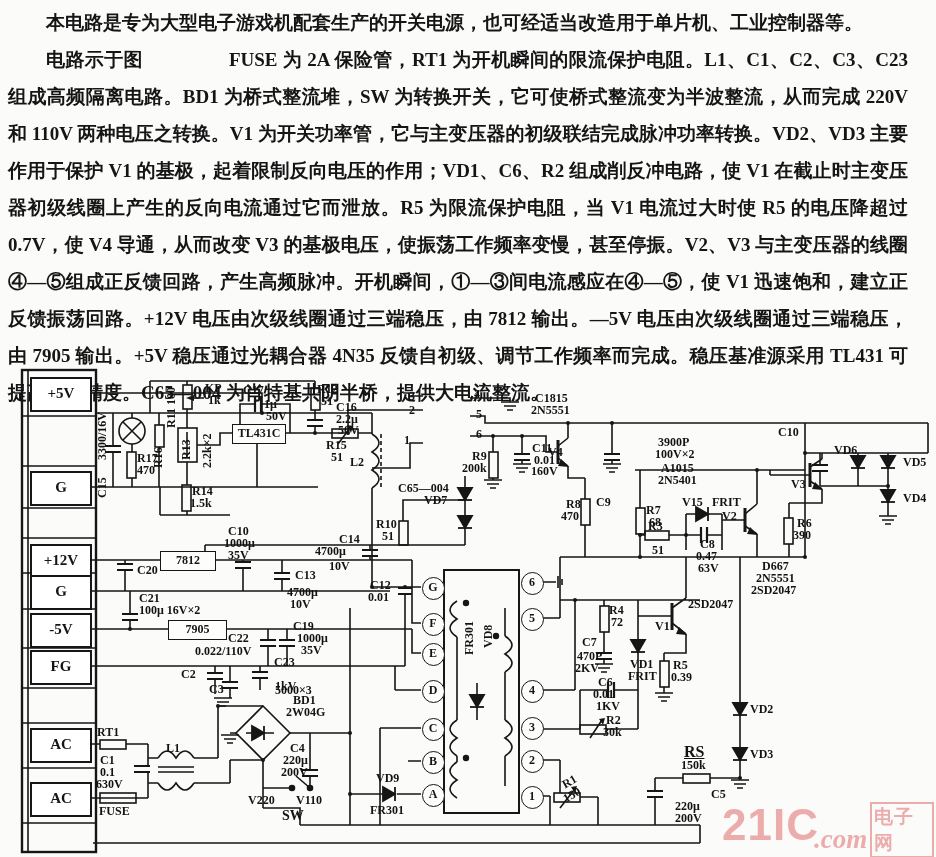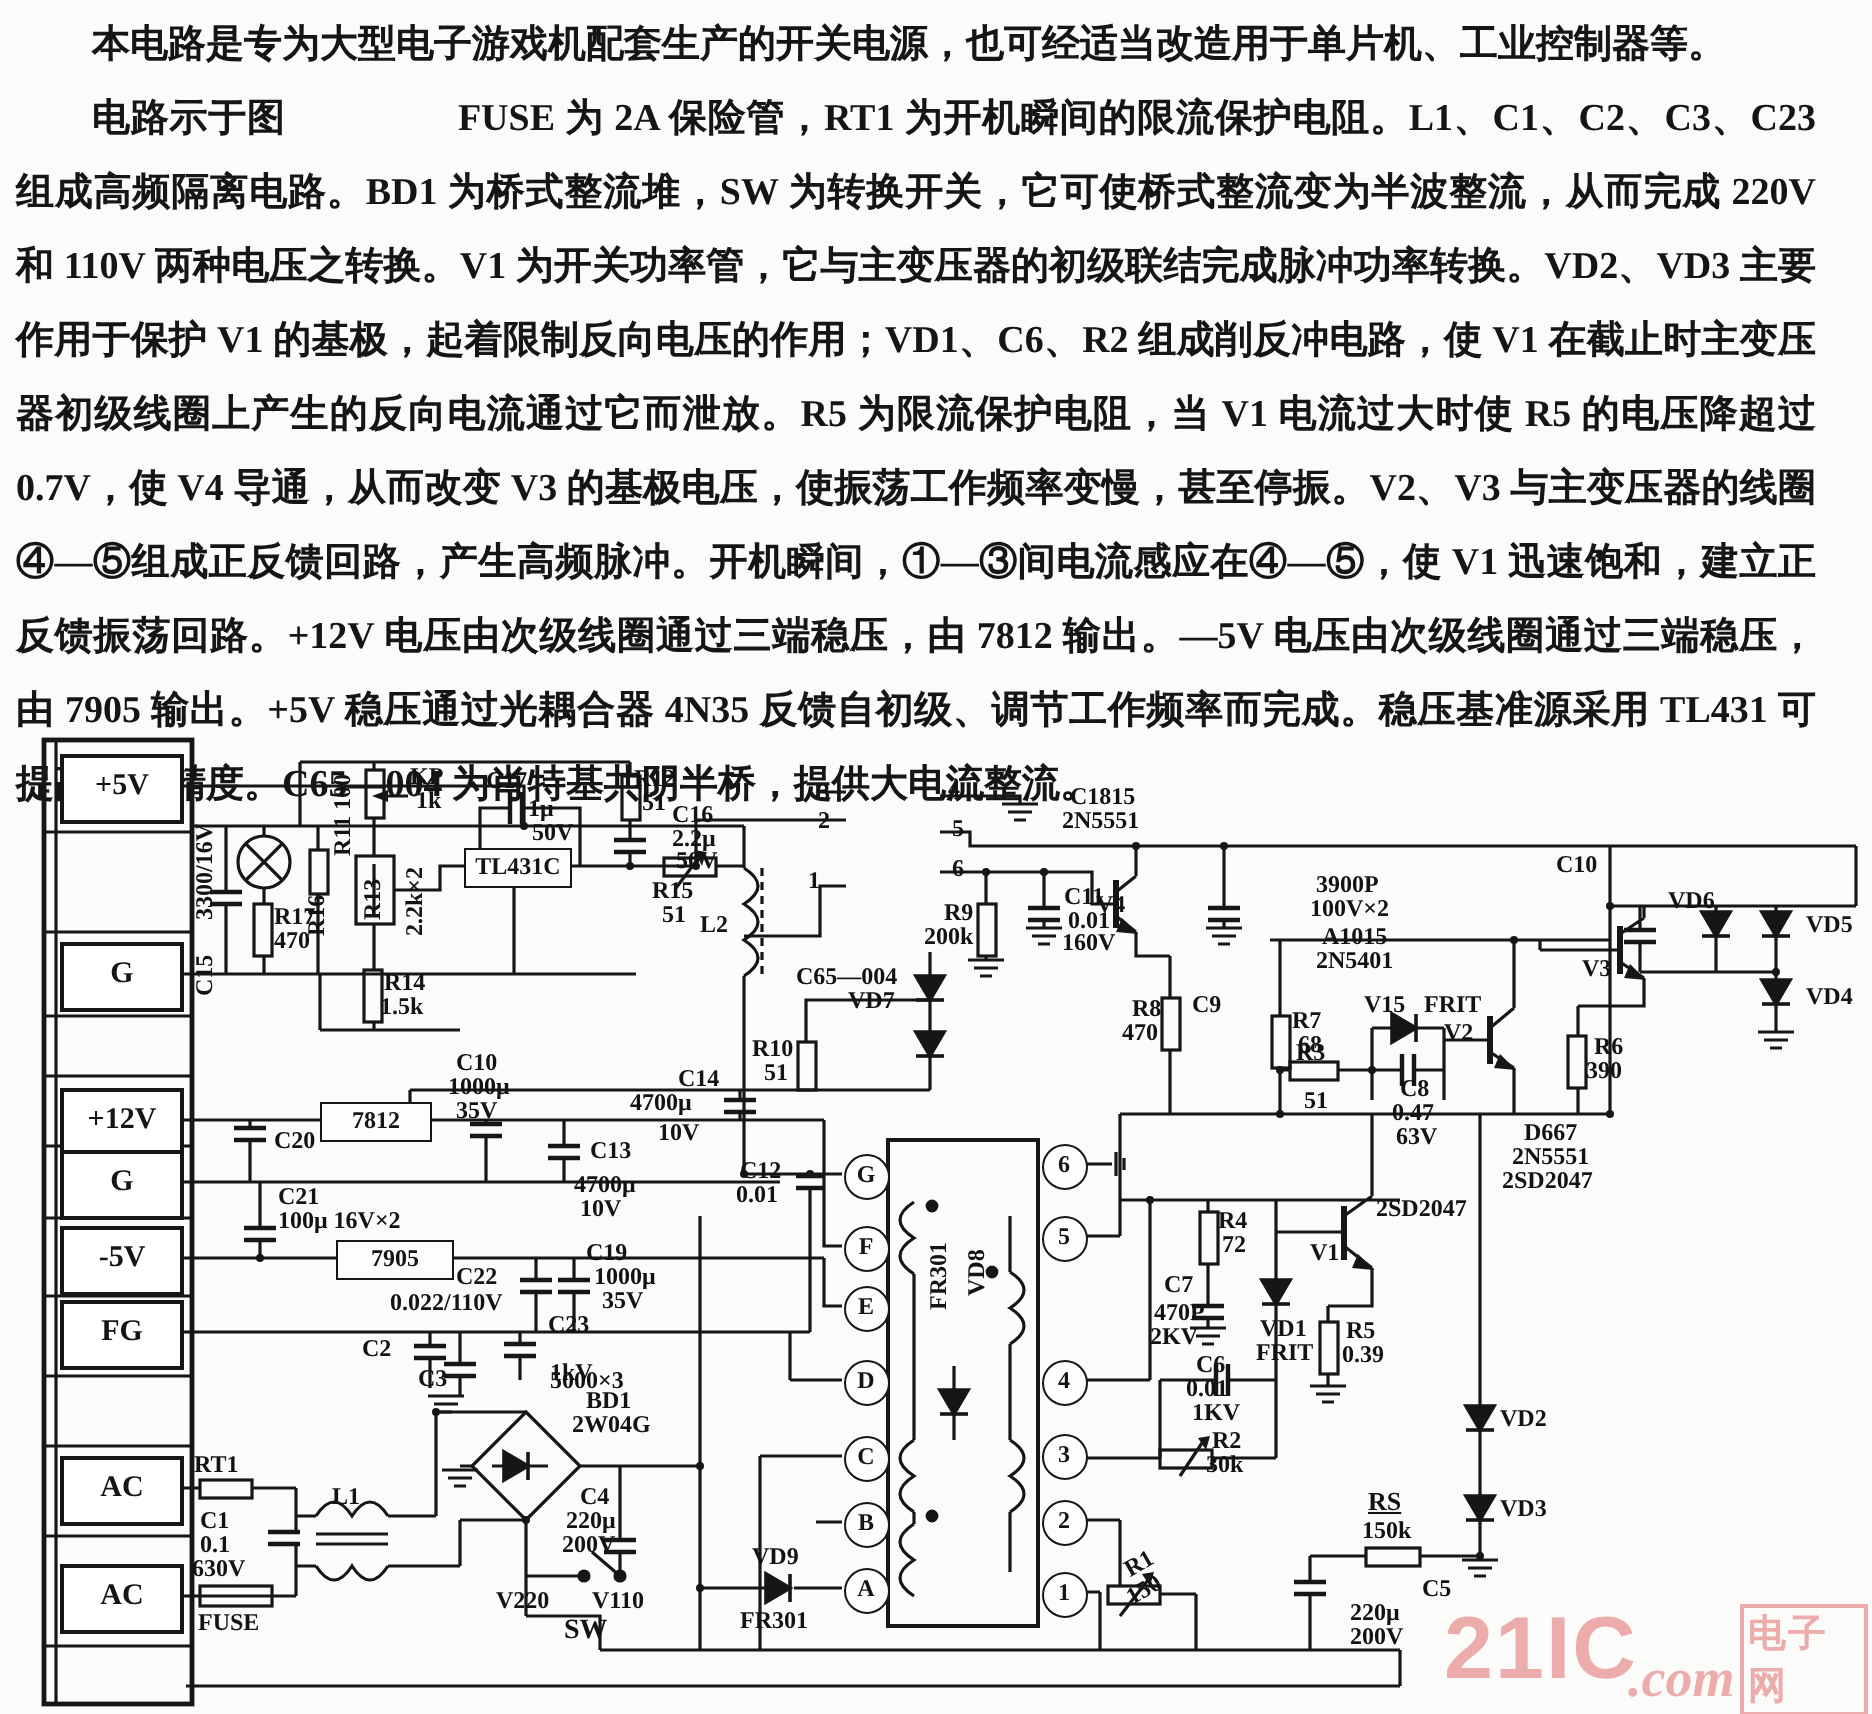--- a/index.html
+++ b/index.html
@@ -422,21 +422,21 @@
         <span class="lbl" style="left: 628px; top: 302px;">FRIT</span>
         <span class="lbl" style="left: 673px; top: 291px;">R5</span>
         <span class="lbl" style="left: 671px; top: 303px;">0.39</span>
         <span class="lbl" style="left: 598px; top: 308px;">C6</span>
         <span class="lbl" style="left: 593px; top: 320px;">0.01</span>
         <span class="lbl" style="left: 596px; top: 332px;">1KV</span>
         <span class="lbl" style="left: 606px; top: 346px;">R2</span>
         <span class="lbl" style="left: 603px; top: 358px;">30k</span>
         <span class="lbl" style="left: 560px; top: 412px; transform-origin: 0px 0px; transform: rotate(-30deg);">R1</span>
         <span class="lbl" style="left: 561px; top: 426px; transform-origin: 0px 0px; transform: rotate(-30deg);">150</span>
-        <span class="lbl" style="left: 684px; top: 376px; font-size: 13px; text-decoration: underline;">RS</span>
+        <span class="lbl" style="left: 684px; top: 376px; font-size: 16px; text-decoration: underline;">RS</span>
         <span class="lbl" style="left: 681px; top: 391px;">150k</span>
         <span class="lbl" style="left: 679px; top: 420px; margin-left: 32px;">C5</span>
         <span class="lbl" style="left: 675px; top: 432px;">220μ</span>
         <span class="lbl" style="left: 675px; top: 444px;">200V</span>
         <span class="lbl" style="left: 750px; top: 335px;">VD2</span>
         <span class="lbl" style="left: 750px; top: 380px;">VD3</span>
         <span class="lbl" style="left: 463px; top: 287px; transform-origin: 0px 0px; transform: rotate(-90deg);">FR301</span>
         <span class="lbl" style="left: 482px; top: 280px; transform-origin: 0px 0px; transform: rotate(-90deg);">VD8</span>
         <span class="lbl" style="left: 376px; top: 404px;">VD9</span>
         <span class="lbl" style="left: 370px; top: 436px;">FR301</span>

